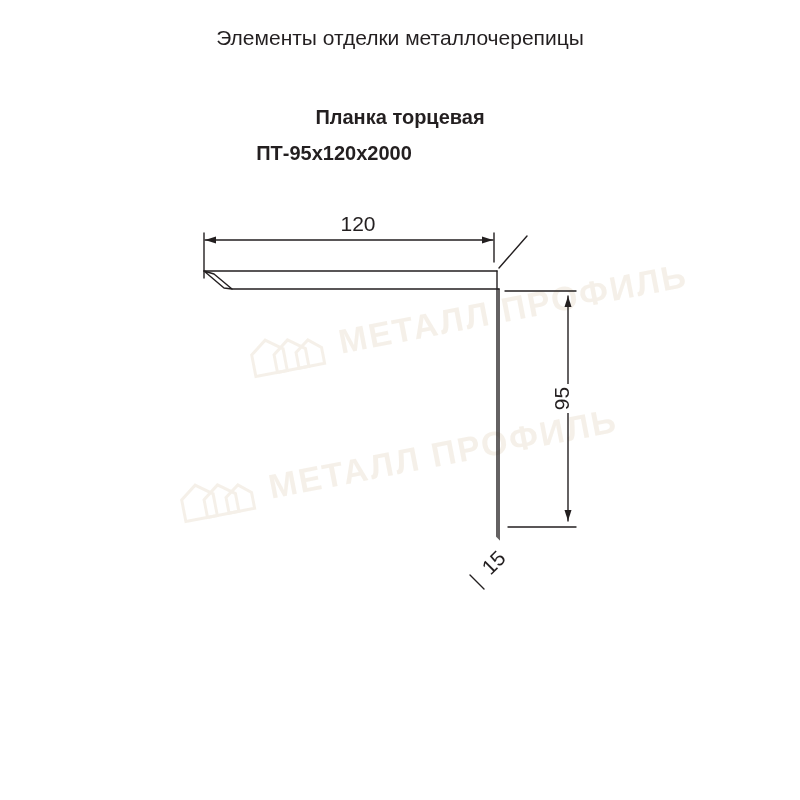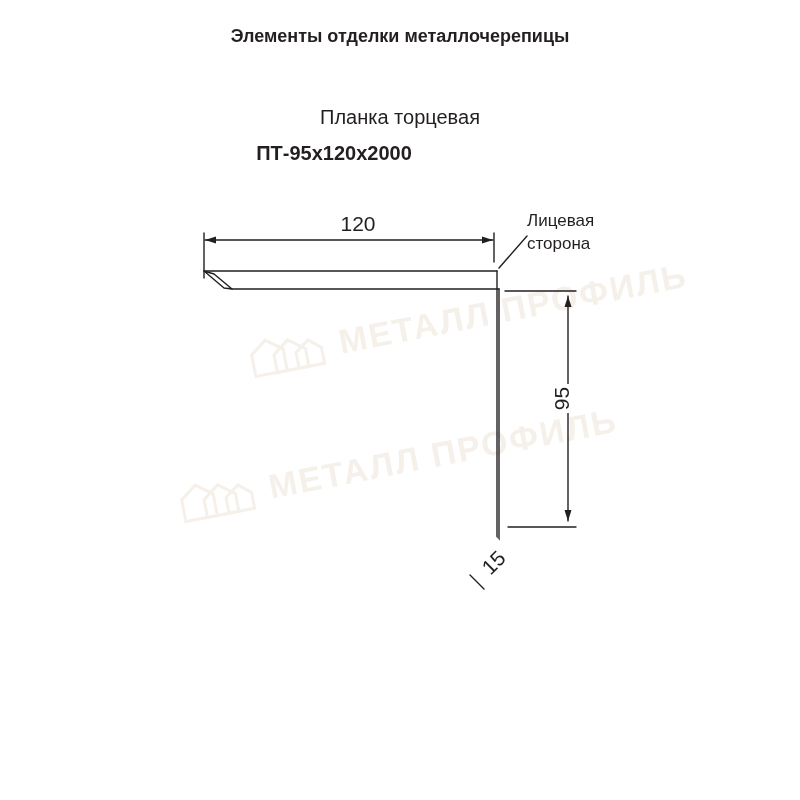--- a/index.html
+++ b/index.html
@@ -21,33 +21,33 @@
     inset: 0;
   }
 
   
   .title-main {
     position: absolute;
     top: 26px;
     left: 0;
     width: 800px;
     text-align: center;
-    font-size: 18px;
+    font-size: 21px;
+    font-weight: 400;
+    letter-spacing: 0px;
+    color: #231f20;
+  }
+  .title-sub {
+    position: absolute;
+    top: 106px;
+    left: 0;
+    width: 800px;
+    text-align: center;
+    font-size: 20px;
     font-weight: 700;
-    letter-spacing: 0px;
-    color: #231f20;
-  }
-  .title-sub {
-    position: absolute;
-    top: 106px;
-    left: 0;
-    width: 800px;
-    text-align: center;
-    font-size: 20px;
-    font-weight: 400;
     color: #231f20;
   }
   .title-code {
     position: absolute;
     top: 142px;
     left: 0;
     width: 668px;
     text-align: center;
     font-size: 20px;
     font-weight: 700;
@@ -187,19 +187,15 @@
 
       <line x1="499" y1="268" x2="527" y2="236"></line>
 
     </g>
   </svg>
 
   <div class="dim-label dim-120">120</div>
   <div class="dim-label dim-95"><span>95</span></div>
   <div class="dim-label dim-15">15</div>
 
-  <div class="face-note">
-    <div>Лицевая</div>
-    <div>сторона</div>
-  </div>
 
 
 </div>
 
 </body></html>

